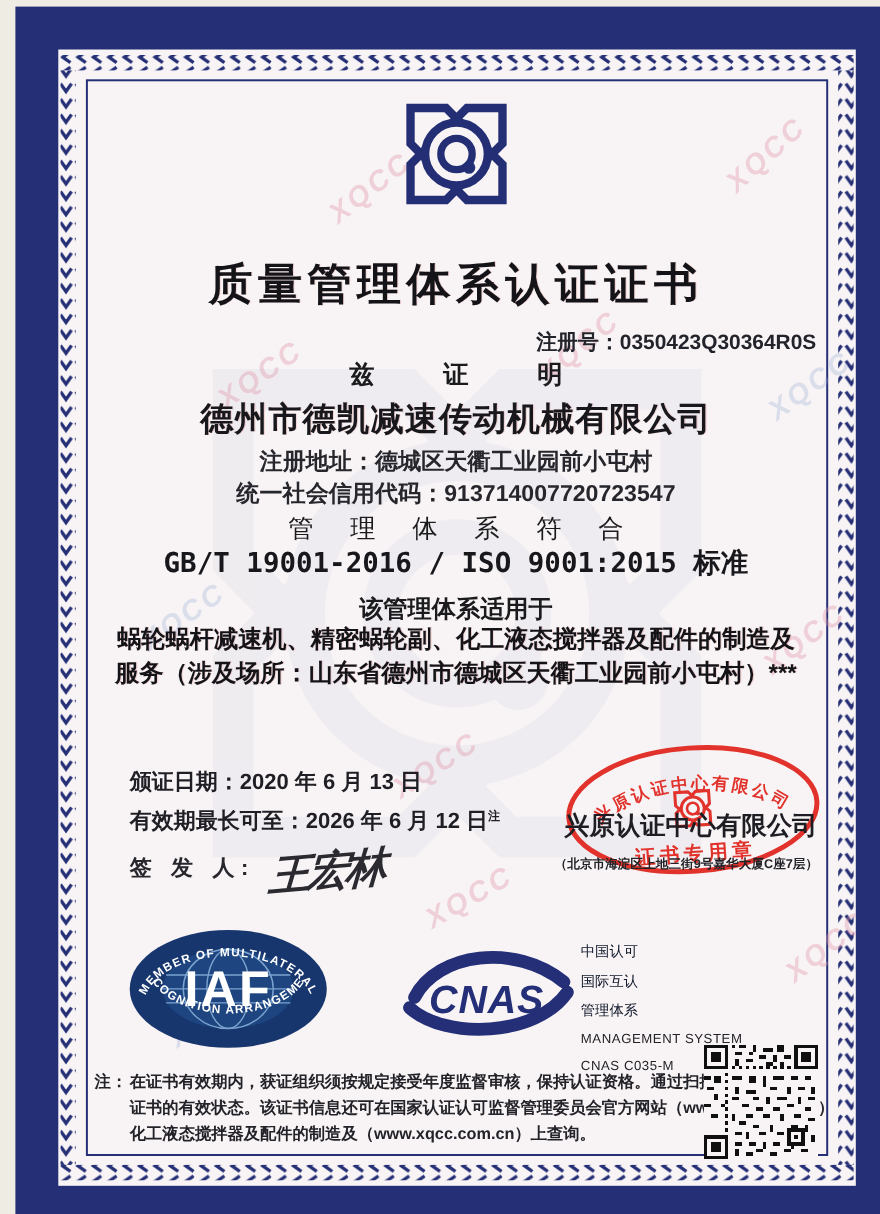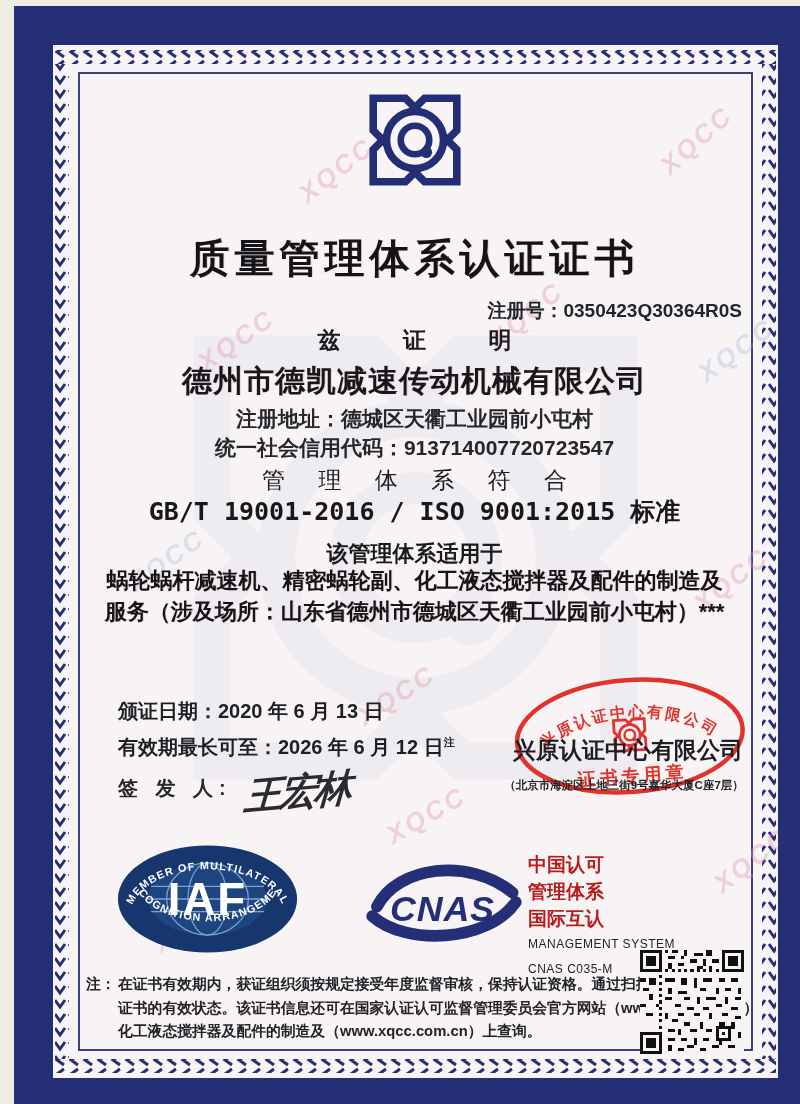--- a/index.html
+++ b/index.html
@@ -28,21 +28,21 @@
   .dates{position:absolute;left:65px;top:651px;font-size:20px;font-weight:700;line-height:31px;color:#1e1e24;text-align:left;}
   .sup{vertical-align:super;font-size:11px;font-weight:700;}
   .signer{position:absolute;left:65px;top:722px;font-size:20px;font-weight:700;letter-spacing:6px;color:#26262c;}
   .signature{display:inline-block;margin-left:12px;font-family:"DejaVu Serif","Liberation Serif",serif;font-style:italic;font-weight:700;font-size:38px;letter-spacing:-3px;color:#2a2a30;transform:rotate(-5deg) skewX(-8deg);vertical-align:-10px;}
   .issuer-name{position:absolute;left:425px;top:690px;width:300px;text-align:center;font-size:23px;font-weight:700;color:#1d1d23;z-index:3;}
   .issuer-addr{position:absolute;left:415px;top:733px;width:312px;text-align:center;font-size:11.5px;font-weight:700;color:#222228;z-index:3;}
   .stamp{position:absolute;left:452px;top:628px;width:250px;height:130px;transform:rotate(-4deg);opacity:.92;z-index:2;}
   .iaf{position:absolute;left:62px;top:798px;}
   .cnas{position:absolute;left:313px;top:806px;}
   .acc{position:absolute;left:475px;top:806px;text-align:left;}
-  .acc .zh{font-size:19px;font-weight:700;line-height:27px;color:#b91c1c;}
+  .acc .zh{font-size:13px;font-weight:400;line-height:27px;color:#0f172a;}
   .acc .en{font-size:12px;line-height:25px;letter-spacing:.5px;color:#222228;}
   .footnote{position:absolute;left:33px;top:928px;width:615px;text-align:left;font-size:14.8px;font-weight:600;line-height:23.5px;color:#222228;}
   .footnote .fl{white-space:nowrap;}
   .footnote .ind{padding-left:32px;}
   .fn-label{position:absolute;left:0;top:0;}
   .qr{position:absolute;left:587px;top:905px;}
   .wm{position:absolute;font-size:26px;font-style:italic;letter-spacing:3px;font-weight:600;color:rgba(224,150,168,.38);pointer-events:none;z-index:0;}
   .wm.b{color:rgba(150,170,210,.30);}
   .bigwm{position:absolute;left:85px;top:235px;opacity:.05;z-index:0;}
   .content{position:relative;z-index:1;}
@@ -172,22 +172,22 @@
     </svg>
 
     <svg class="cnas" width="156" height="99" viewBox="0 0 200 100">
       <path d="M14,58 C40,6 132,-6 188,40" stroke="#242f77" stroke-width="15" fill="none" stroke-linecap="round"></path>
       <path d="M8,70 C50,108 156,104 192,52" stroke="#242f77" stroke-width="15" fill="none" stroke-linecap="round"></path>
       <text x="98" y="76" text-anchor="middle" font-size="46" font-weight="900" font-style="italic" fill="#242f77" letter-spacing="1">CNAS</text>
     </svg>
 
     <div class="acc">
       <div class="zh">中国认可</div>
+      <div class="zh">国际互认</div>
       <div class="zh">管理体系</div>
-      <div class="zh">国际互认</div>
       <div class="en">MANAGEMENT SYSTEM</div>
       <div class="en">CNAS C035-M</div>
     </div>
 
     <div class="footnote">
       <span class="fn-label">注：</span>
       <div class="fl ind">在证书有效期内，获证组织须按规定接受年度监督审核，保持认证资格。通过扫描二维码可获知</div>
       <div class="fl ind">证书的有效状态。该证书信息还可在国家认证认可监督管理委员会官方网站（www.cnca.gov.cn）</div>
       <div class="fl ind">化工液态搅拌器及配件的制造及（www.xqcc.com.cn）上查询。</div>
     </div>

